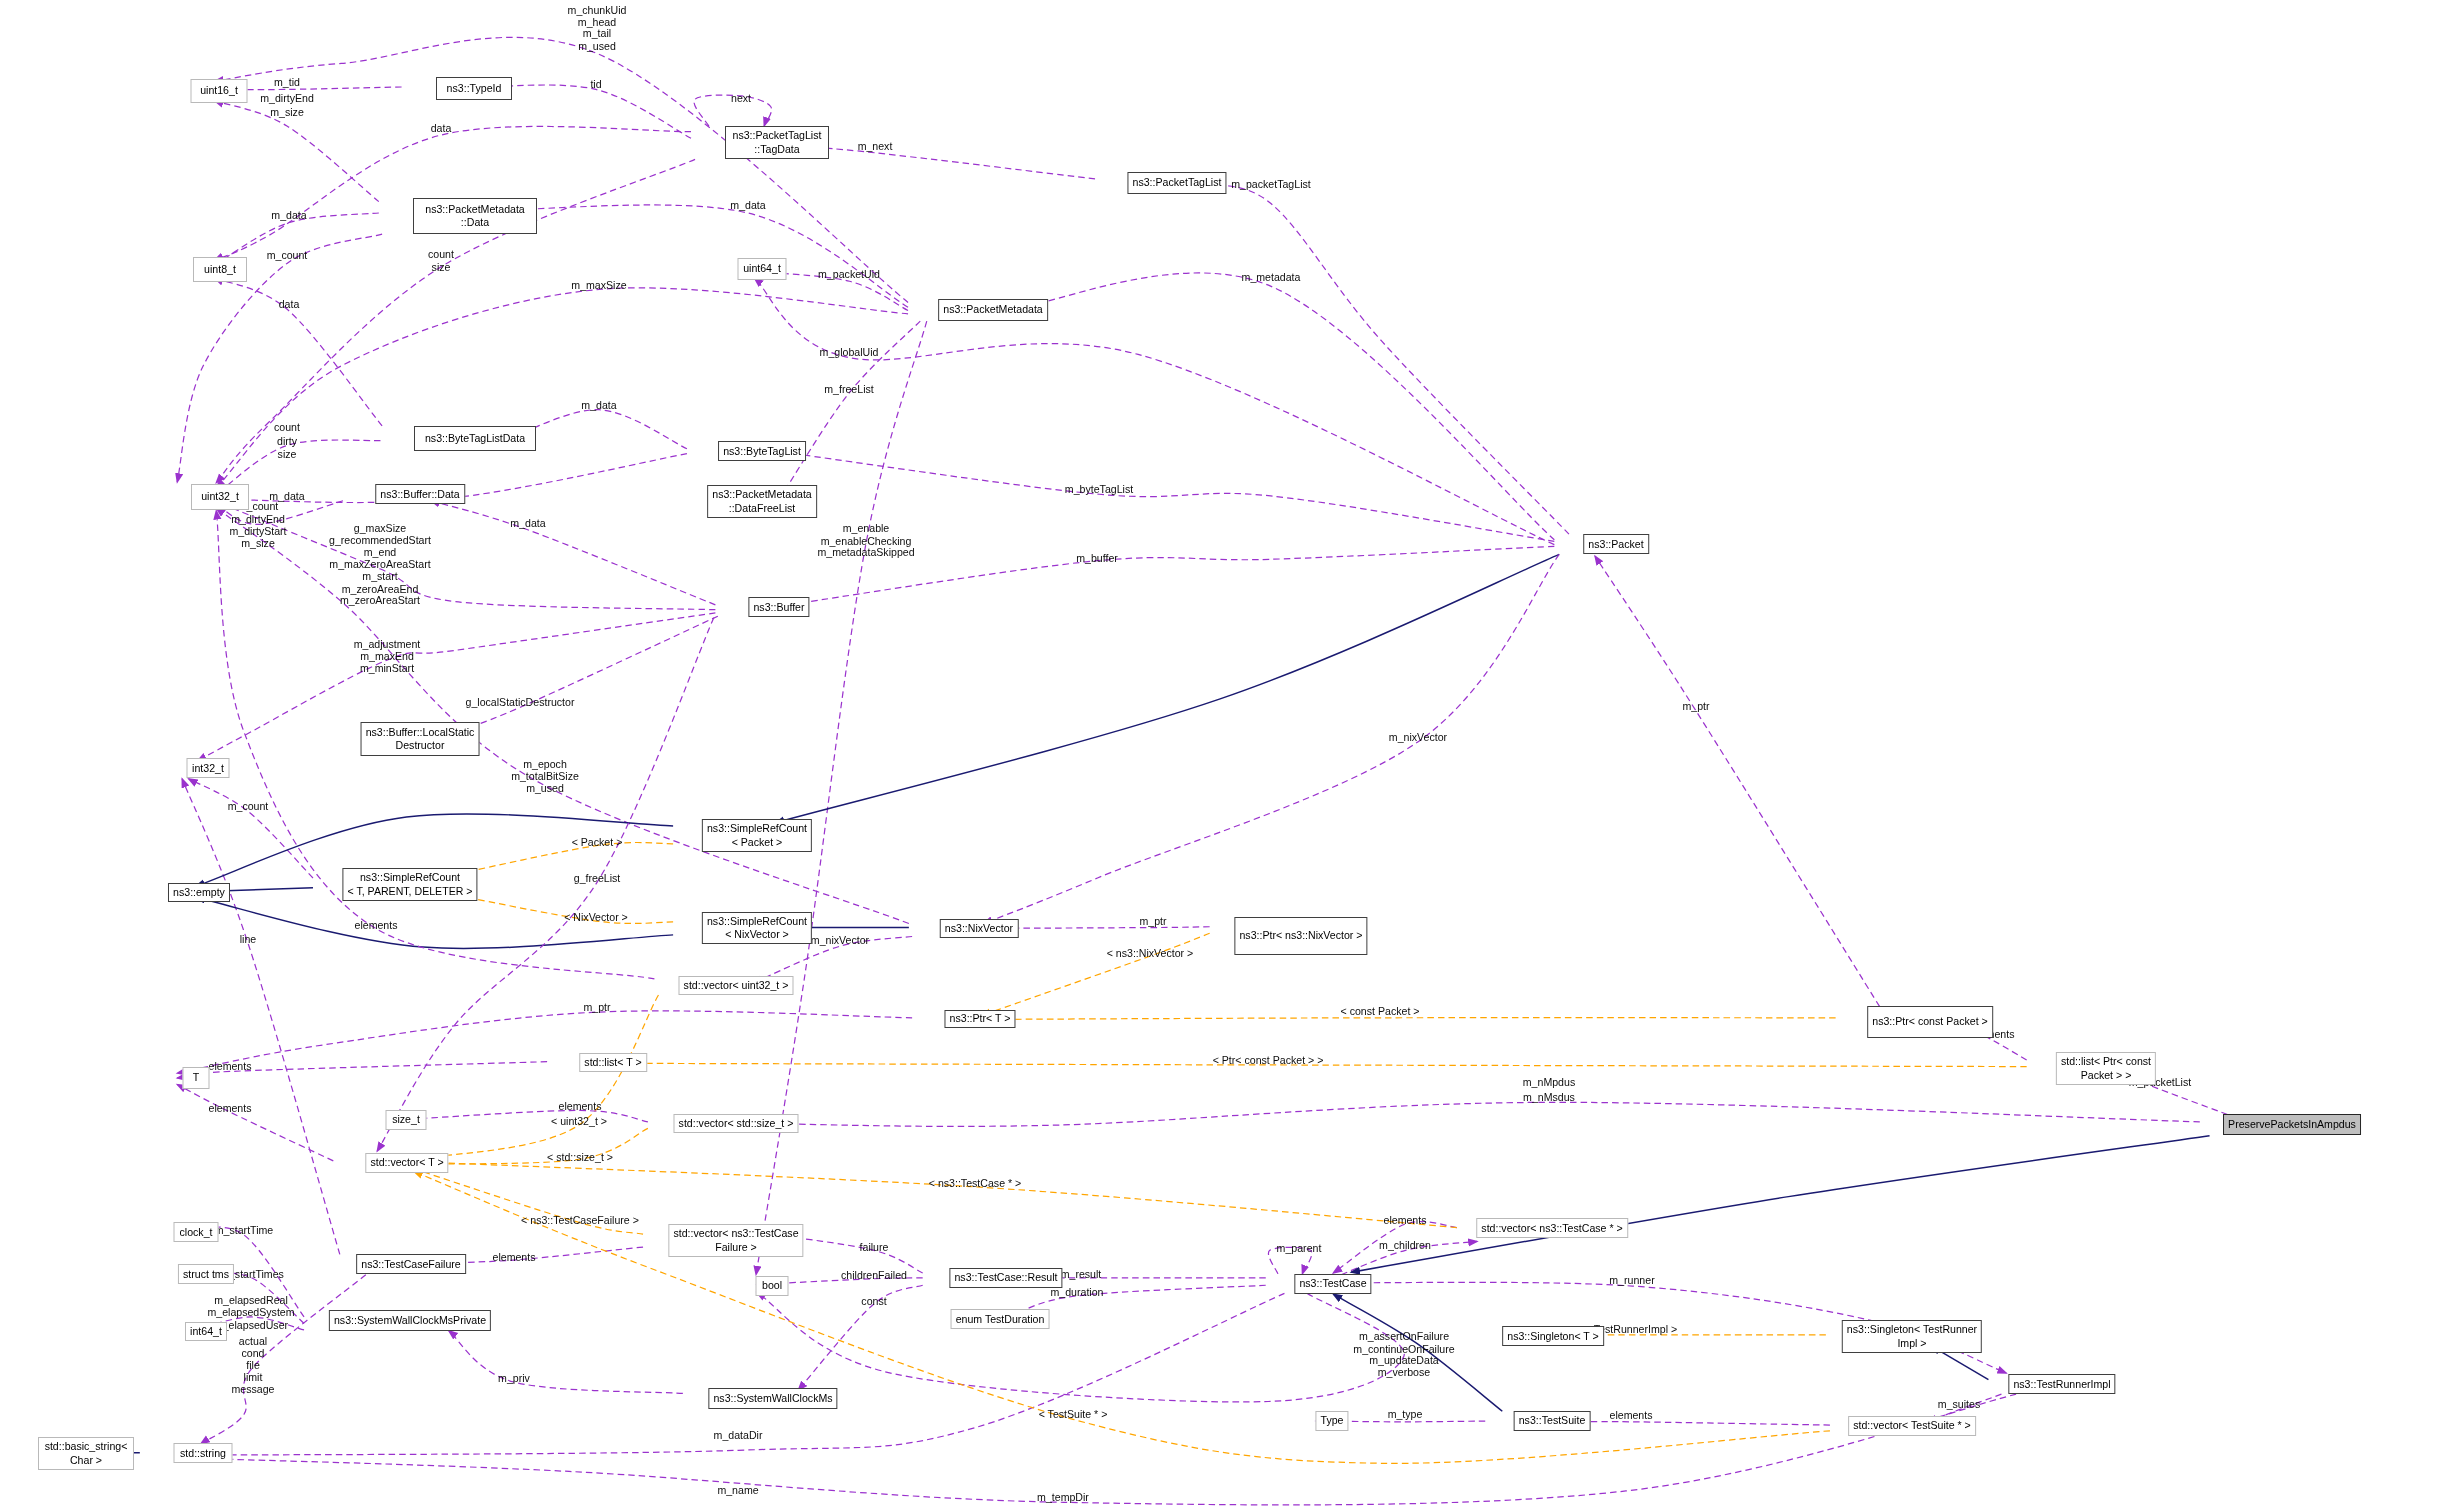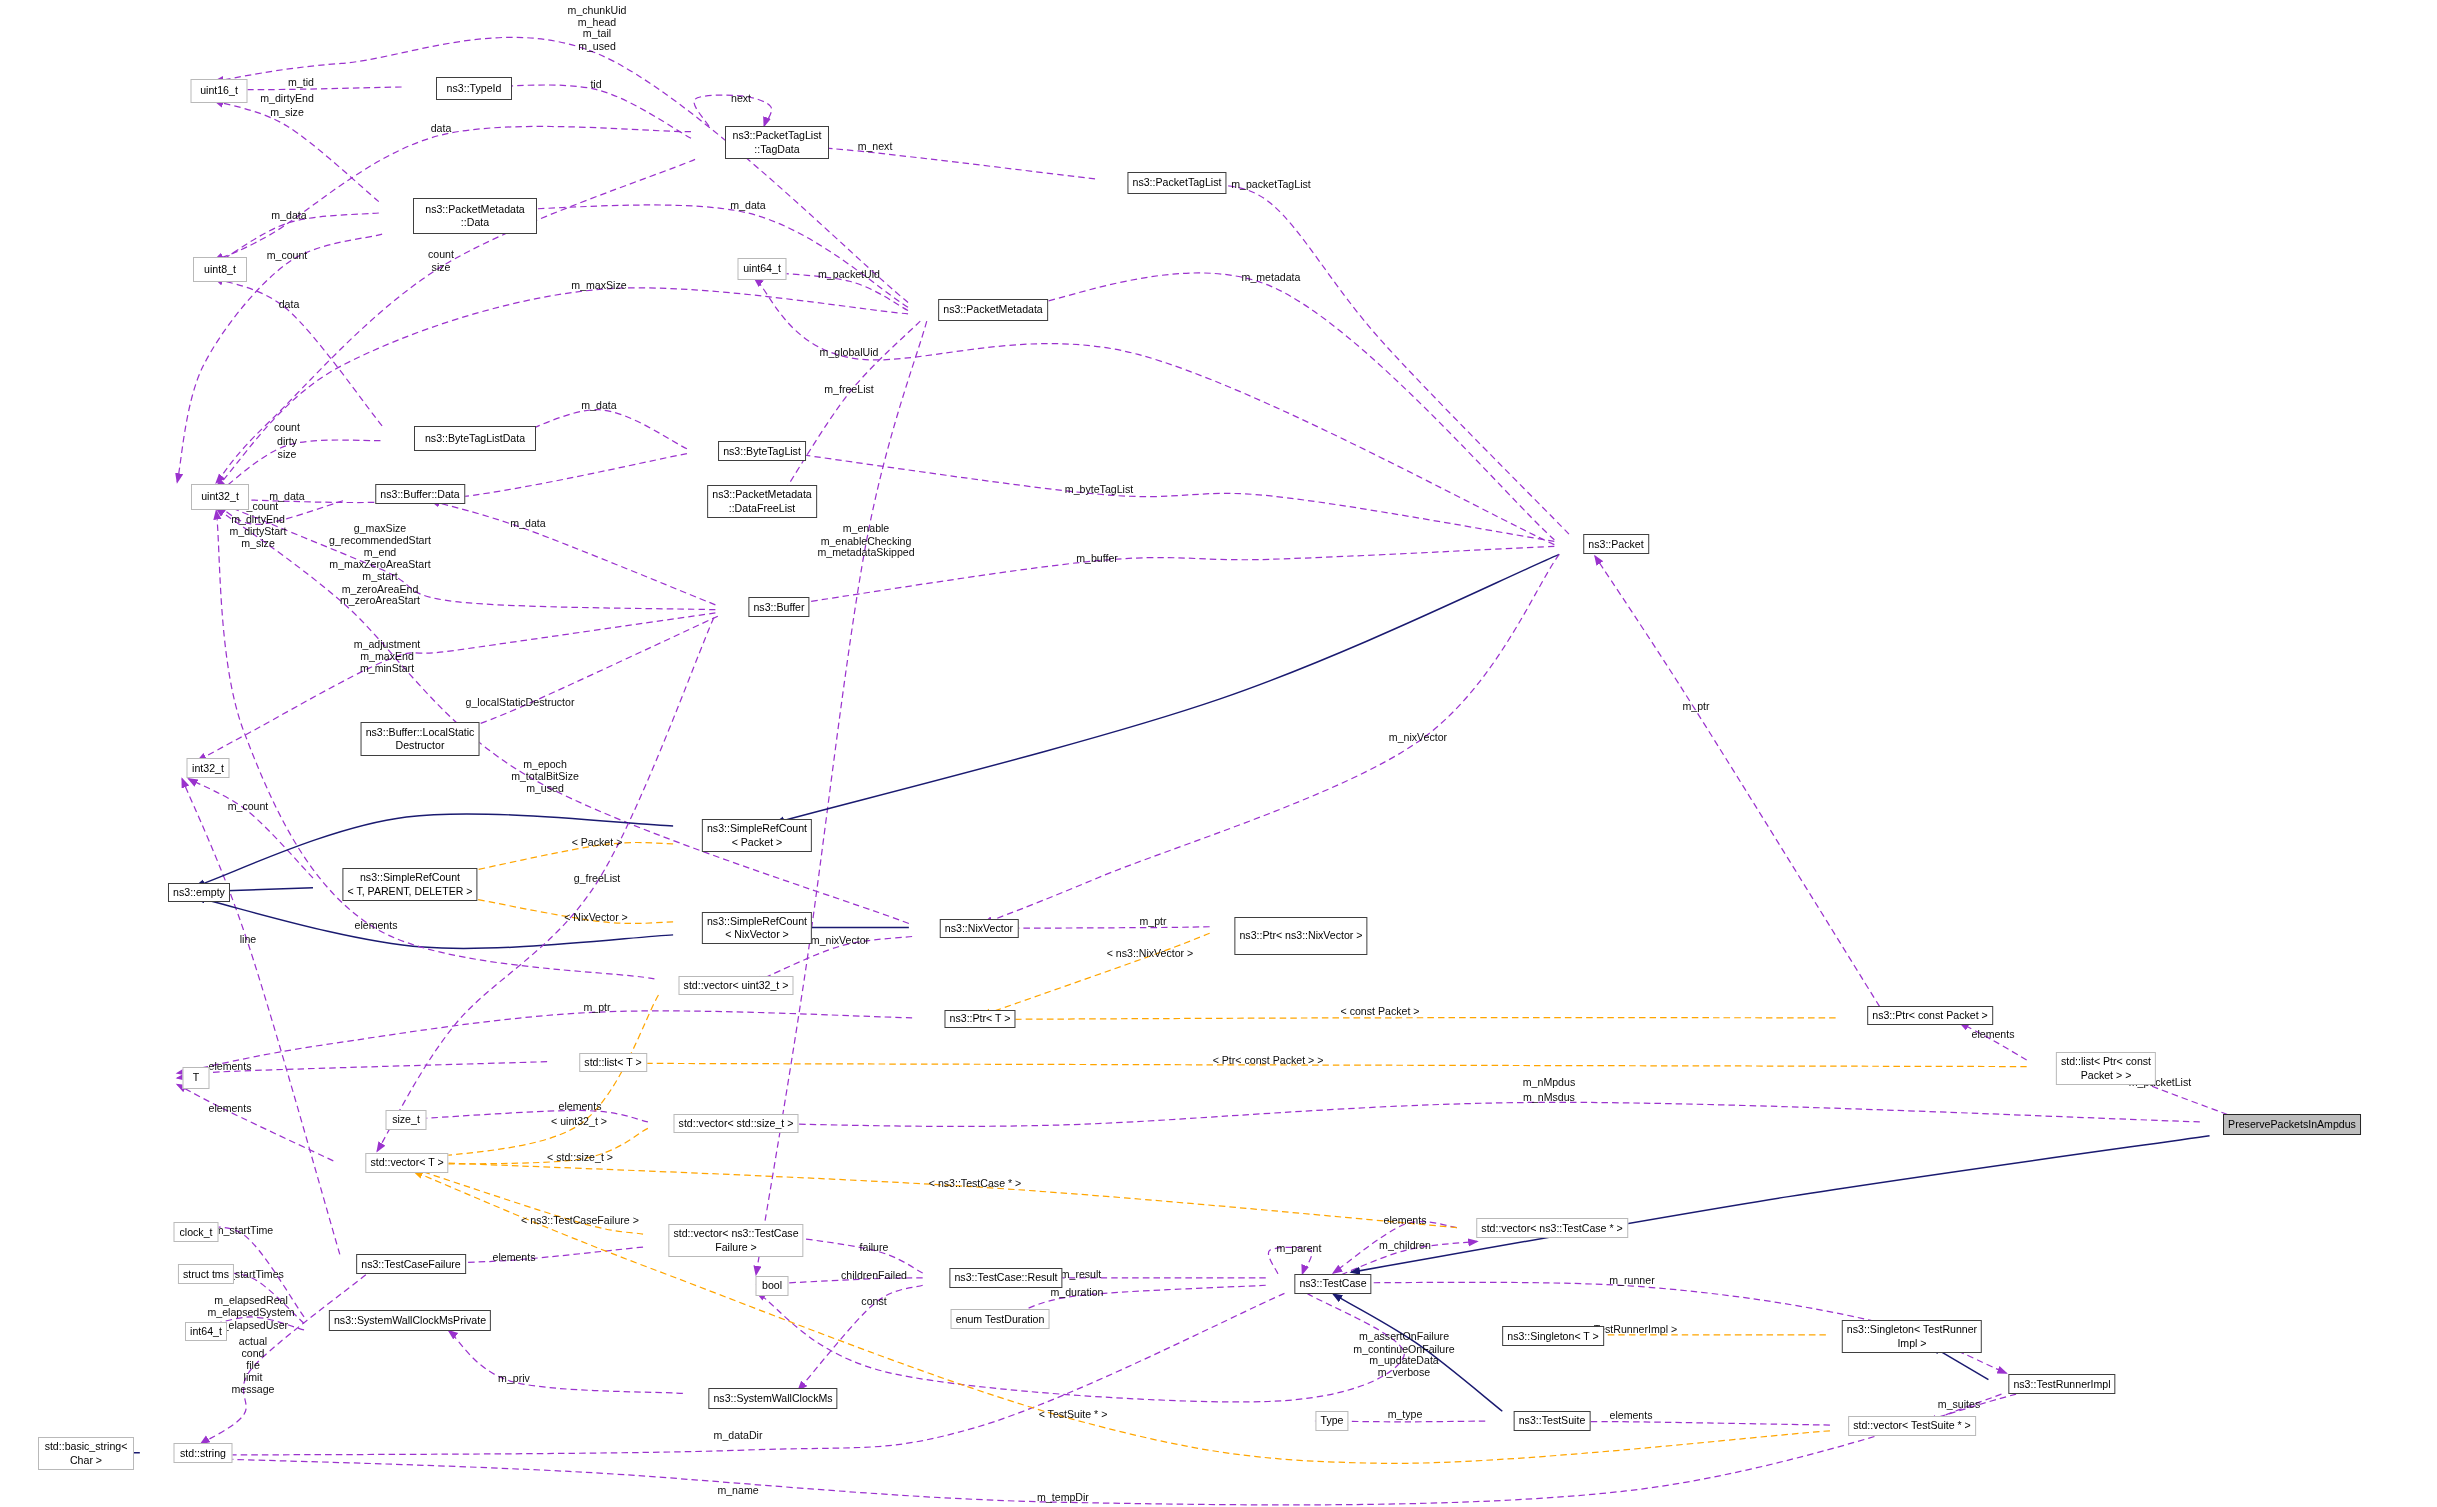--- a/index.html
+++ b/index.html
@@ -115,21 +115,21 @@
       <path d="M374,1620 C361.6666666666667,1603.1666666666667 324.1666666666667,1536.8333333333333 300,1519 C275.8333333333333,1501.1666666666667 240.83333333333334,1514 229,1513" fill="none" stroke="#9a32cd" stroke-width="1.5" stroke-dasharray="8,5" marker-end="url(#arr-m)"></path>
       <path d="M374,1628 C363.3333333333333,1618.6666666666667 331,1582.1666666666667 310,1572 C289,1561.8333333333333 258.3333333333333,1567.8333333333333 248,1567" fill="none" stroke="#9a32cd" stroke-width="1.5" stroke-dasharray="8,5" marker-end="url(#arr-m)"></path>
       <path d="M374,1636 C363.1666666666667,1633.3333333333333 331.5,1620 309,1620 C286.5,1620 250.66666666666666,1633.3333333333333 239,1636" fill="none" stroke="#9a32cd" stroke-width="1.5" stroke-dasharray="8,5" marker-end="url(#arr-m)"></path>
       <path d="M450,1568 C426.8333333333333,1587 336,1653.3333333333333 311,1682 C286,1710.6666666666667 310.6666666666667,1724.3333333333333 300,1740 C289.3333333333333,1755.6666666666667 255.83333333333334,1770 247,1776" fill="none" stroke="#9a32cd" stroke-width="1.5" stroke-dasharray="8,5" marker-end="url(#arr-m)"></path>
       <path d="M840,1714 C805.3333333333334,1711.6666666666667 680,1712.8333333333333 632,1700 C584,1687.1666666666667 565.3333333333334,1647.5 552,1637" fill="none" stroke="#9a32cd" stroke-width="1.5" stroke-dasharray="8,5" marker-end="url(#arr-m)"></path>
     </svg>
 <div class="elabel" style="left: 597px; top: 9.8px;">m_chunkUid</div>
     <div class="elabel" style="left: 597px; top: 22px;">m_head</div>
     <div class="elabel" style="left: 597px; top: 33px;">m_tail</div>
     <div class="elabel" style="left: 597px; top: 46px;">m_used</div>
-    <div class="elabel" style="left: 287px; top: 82px; margin-left: 14px;">m_tid</div>
+    <div class="elabel" style="left: 287px; top: 82px;">m_tid</div>
     <div class="elabel" style="left: 287px; top: 98px;">m_dirtyEnd</div>
     <div class="elabel" style="left: 287px; top: 112px;">m_size</div>
     <div class="elabel" style="left: 441px; top: 128px;">data</div>
     <div class="elabel" style="left: 596px; top: 84px;">tid</div>
     <div class="elabel" style="left: 741px; top: 98px;">next</div>
     <div class="elabel" style="left: 875px; top: 146px;">m_next</div>
     <div class="elabel" style="left: 1271px; top: 184px;">m_packetTagList</div>
     <div class="elabel" style="left: 748px; top: 205px;">m_data</div>
     <div class="elabel" style="left: 289px; top: 215px;">m_data</div>
     <div class="elabel" style="left: 441px; top: 254px;">count</div>
@@ -304,21 +304,21 @@
     </div>
     <div class="node plain" style="left: 702px; top: 976px; min-width: 99px; height: 18.7px;">
       <div>std::vector&lt; uint32_t &gt;</div>
     </div>
     <div class="node class" style="left: 946px; top: 1010px; min-width: 68px; height: 18px;">
       <div>ns3::Ptr&lt; T &gt;</div>
     </div>
     <div class="node class" style="left: 1267px; top: 917px; min-width: 115px; height: 38px;">
       <div>ns3::Ptr&lt; ns3::NixVector &gt;</div>
     </div>
-    <div class="node class" style="left: 1896px; top: 1006px; min-width: 122px; height: 19px;">
+    <div class="node class" style="left: 1896px; top: 1006px; min-width: 122px; height: 32px;">
       <div>ns3::Ptr&lt; const Packet &gt;</div>
     </div>
     <div class="node plain" style="left: 2072px; top: 1052px; min-width: 90px; height: 33px;">
       <div>std::list&lt; Ptr&lt; const</div>
       <div>Packet &gt; &gt;</div>
     </div>
     <div class="node highlight" style="left: 2258px; top: 1114px; min-width: 116px; height: 21px;">
       <div>PreservePacketsInAmpdus</div>
     </div>
     <div class="node plain" style="left: 579px; top: 1053px; min-width: 63px; height: 18.7px;">

